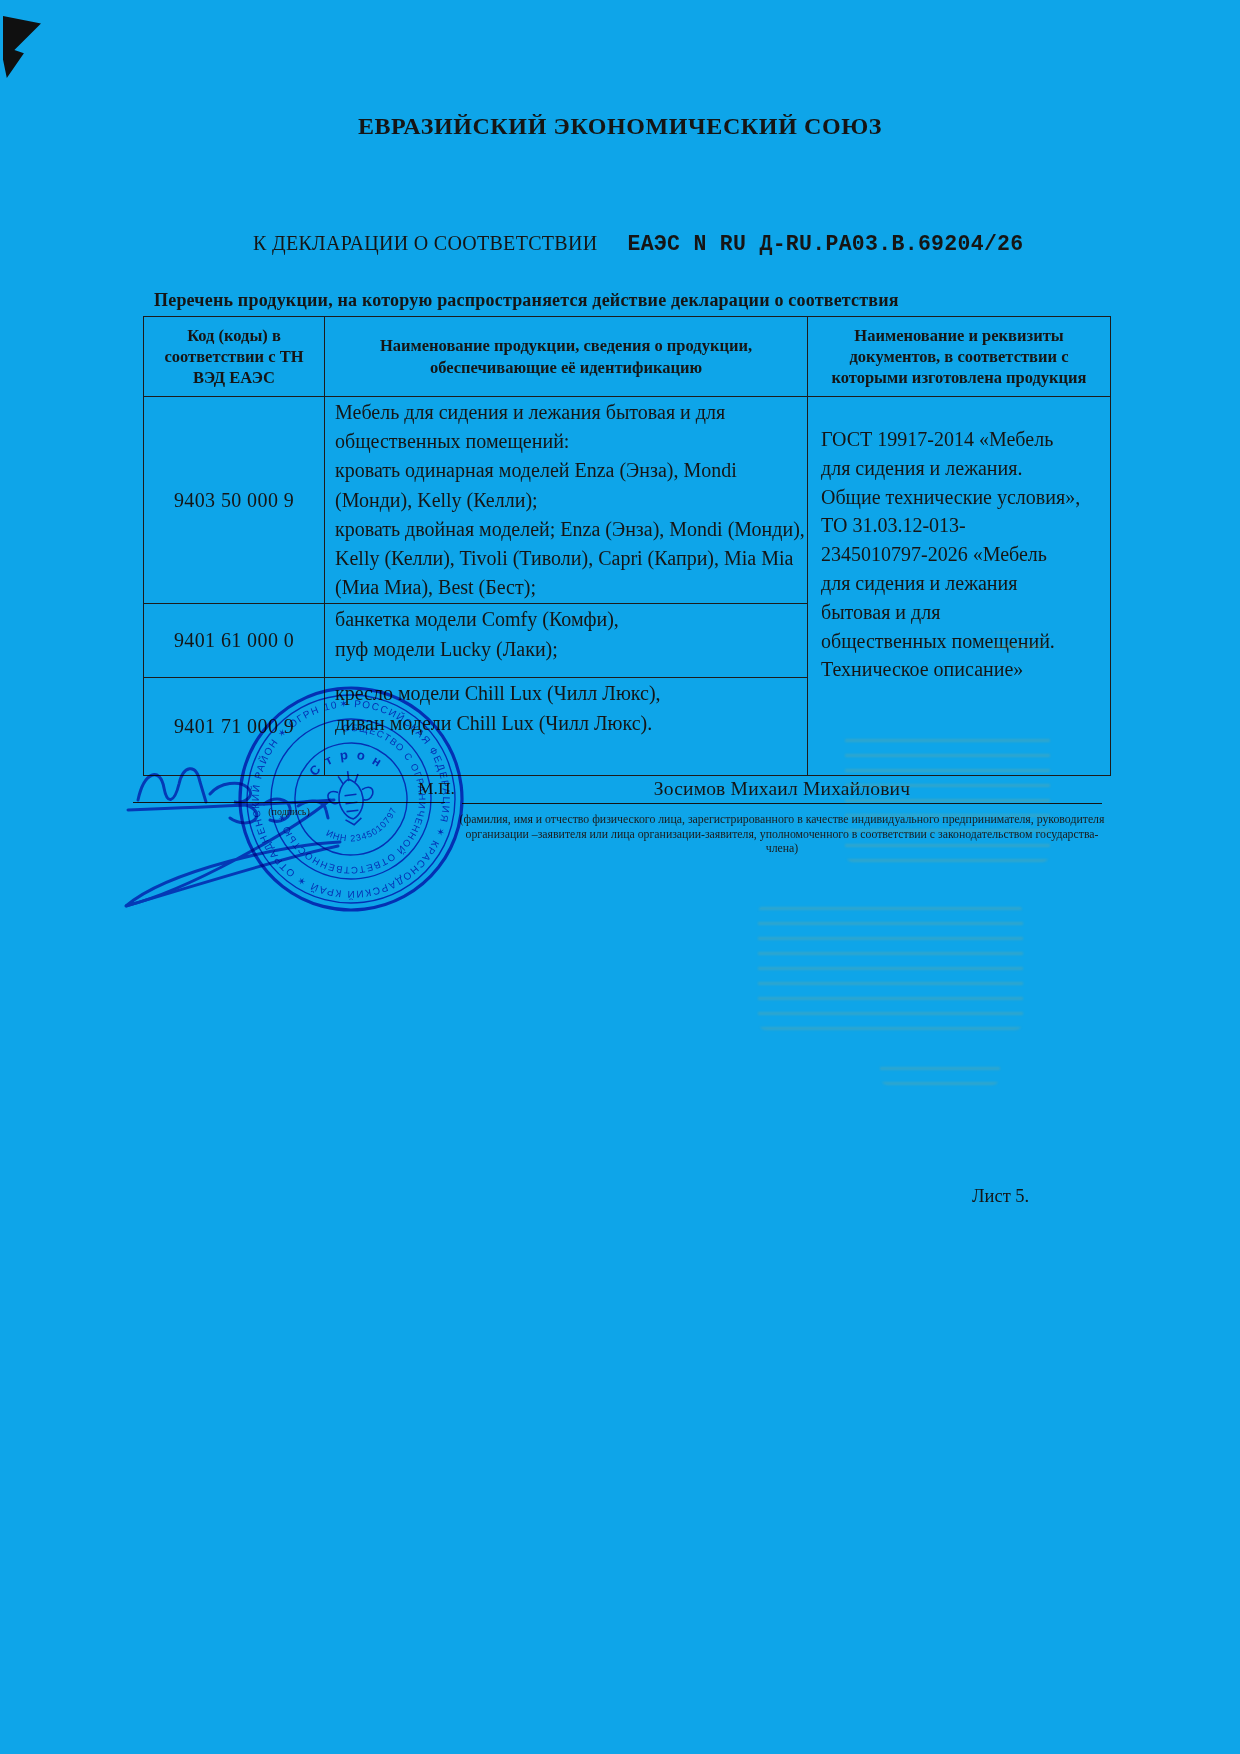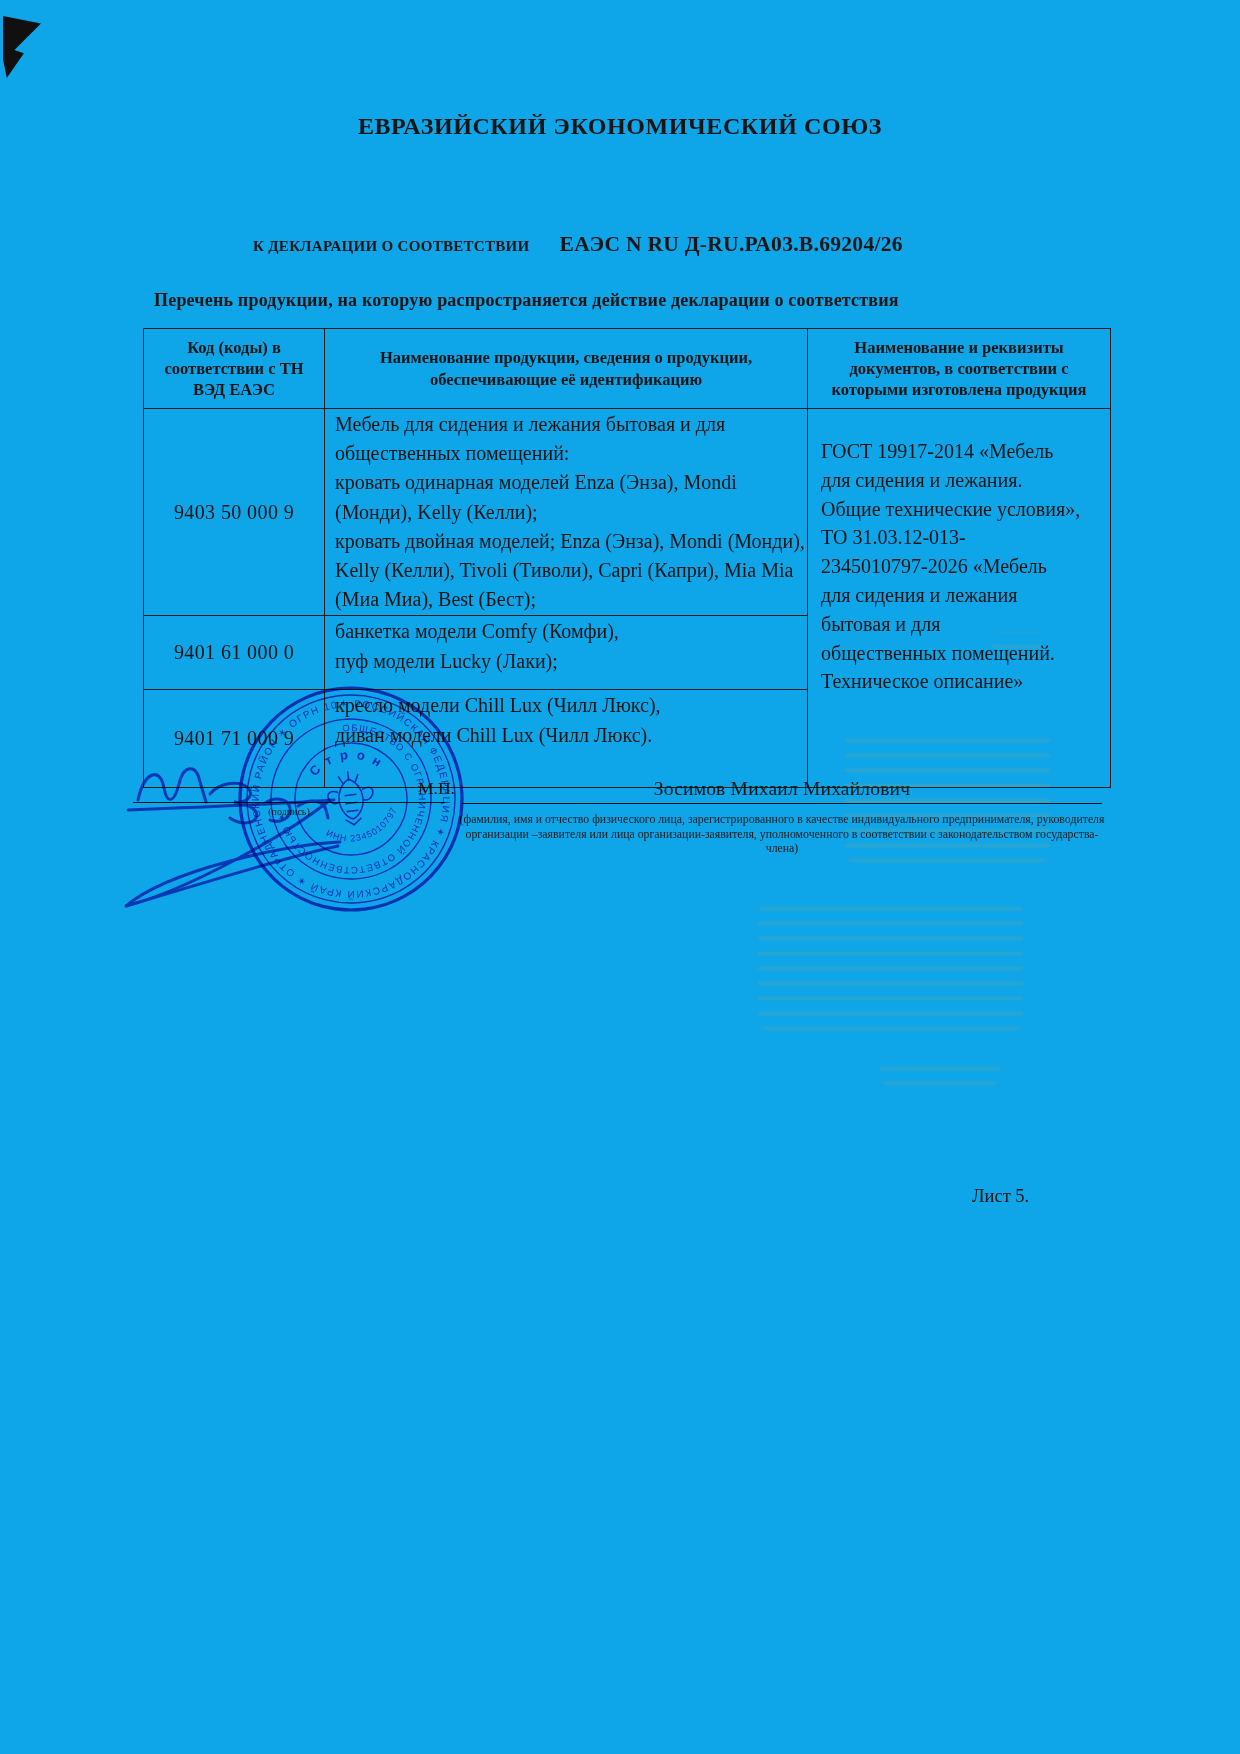--- a/index.html
+++ b/index.html
@@ -25,28 +25,28 @@
   .appendix-wrap{
     position:absolute;top:174px;left:0;width:100%;text-align:center;
   }
   .appendix-wrap span{
     display:inline-block;font-size:22px;font-weight:bold;letter-spacing:.6px;
     border-bottom:2px solid #15151f;padding-bottom:2px;
   }
   .decl-line{
     position:absolute;top:232px;left:253px;white-space:nowrap;
   }
-  .decl-label{font-size:15px;font-weight:bold;letter-spacing:.3px;}
-  .decl-number{font-size:21.5px;font-weight:bold;margin-left:30px;letter-spacing:.3px;}
+  .decl-label{font-size:20px;font-weight:normal;letter-spacing:.3px;}
+  .decl-number{font-size:21.5px;font-weight:bold;margin-left:30px;letter-spacing:.3px;font-family:Liberation Mono, monospace;}
   .caption{
     position:absolute;top:290px;left:154px;
     font-size:18px;font-weight:bold;letter-spacing:.2px;
   }
   table.products{
-    position:absolute;top:328px;left:143px;width:904px;
+    position:absolute;top:316px;left:143px;width:904px;
     border-collapse:collapse;table-layout:fixed;
   }
   table.products th, table.products td{
     border:1.6px solid #1c1c1c;
   }
   table.products th{
     font-size:16.5px;font-weight:bold;text-align:center;
     padding:6px 10px;line-height:1.28;vertical-align:middle;
   }
   th.col-code{width:160px;}

